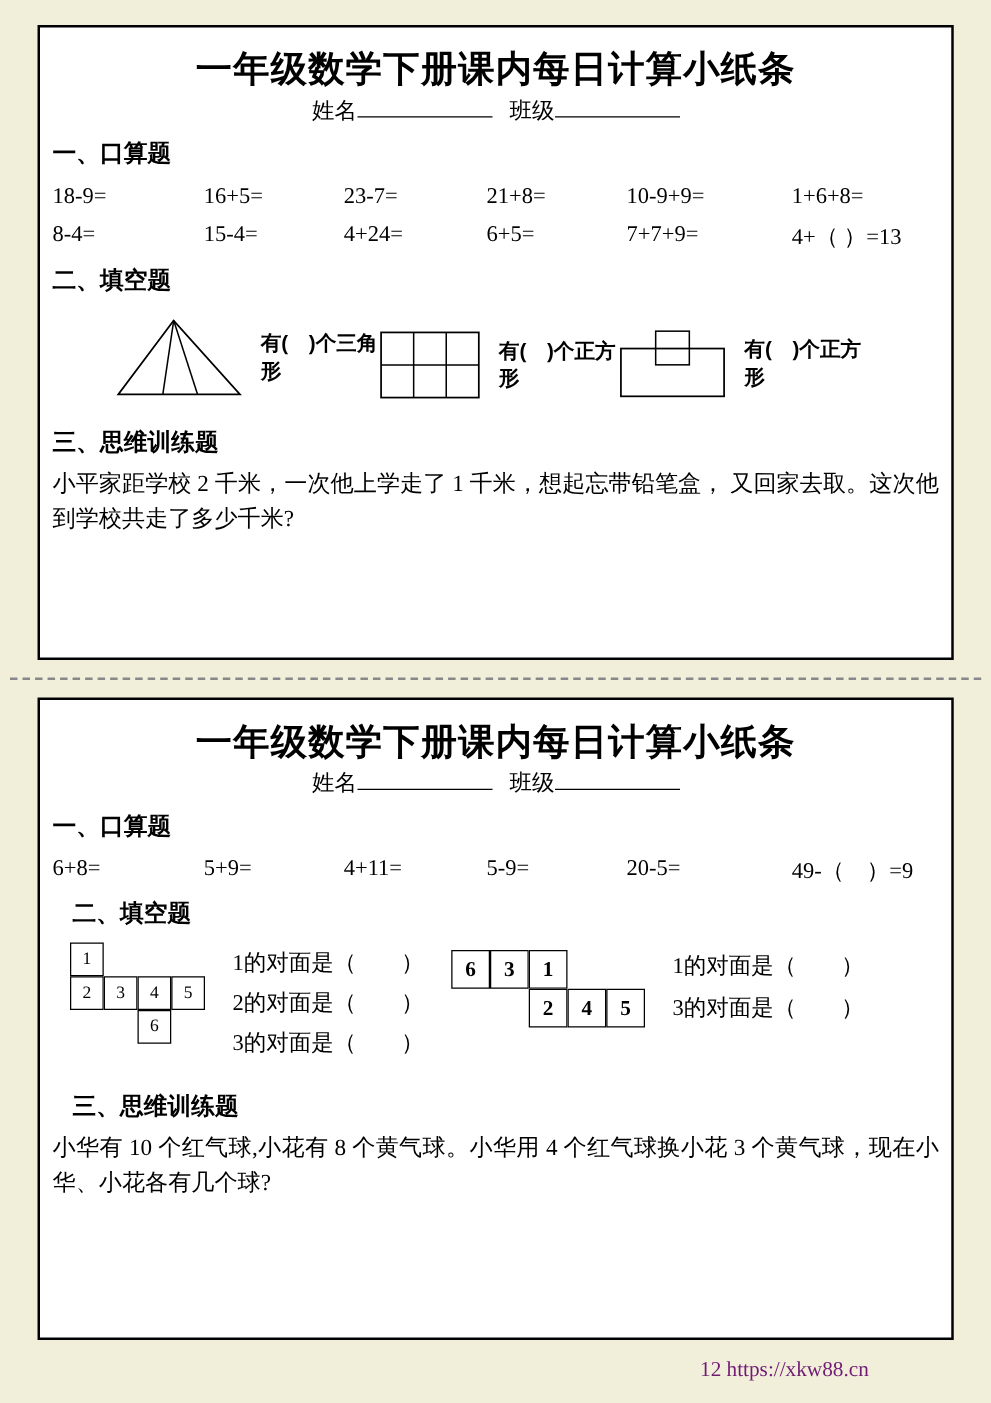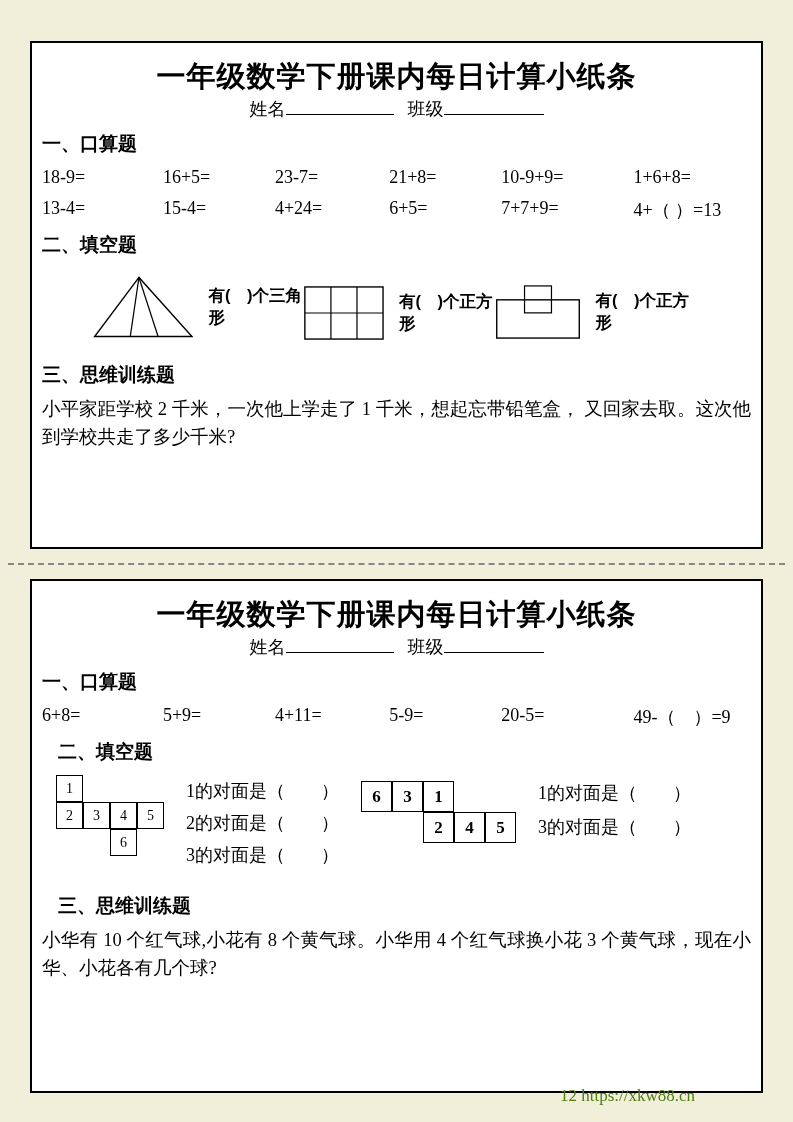--- a/index.html
+++ b/index.html
@@ -3,21 +3,21 @@
 <meta charset="utf-8">
 <style>
   * { margin:0; padding:0; box-sizing:border-box; }
   html,body { width:793px; height:1122px; }
   body {
     background:#f1efda;
     font-family:"Liberation Serif","DejaVu Serif",serif;
     color:#000;
     overflow:hidden;
   }
-  .page { width:793px; height:1122px; padding:41px 30px 0; position:relative; }
+  .page { width:793px; height:1122px; padding:20px 30px 0; position:relative; }
   .panel { background:#fff; border:2px solid #000; padding:4px 10px; height:508px; }
   .panel.second { height:514px; }
   .title { text-align:center; font-size:29px; font-weight:bold; letter-spacing:1px; margin-top:10px; }
   .nameline { text-align:center; font-size:18px; margin-top:0; }
   .blank { display:inline-block; width:108px; height:16px; border-bottom:1.6px solid #000; margin-right:14px; vertical-align:baseline; }
   .blank.last { margin-right:0; width:100px; }
   .sechead { font-size:19px; font-weight:bold; margin-top:10px; font-family:"Liberation Sans","DejaVu Sans",sans-serif; }
   .sechead.indent { padding-left:16px; }
   .probrow { display:grid; grid-template-columns:1.08fr 1fr 1.02fr 1fr 1.18fr 1.05fr; font-size:18px; margin-top:10px; }
   .prob { white-space:nowrap; }
@@ -30,21 +30,21 @@
   .netrow { display:flex; gap:22px; margin-top:10px; padding-left:14px; }
   .net1 { display:grid; grid-template-columns:repeat(4,27px); grid-auto-rows:27px; }
   .net2 { display:grid; grid-template-columns:repeat(5,31px); grid-auto-rows:31px; margin-top:6px; }
   .ncell { border:1px solid #000; display:flex; align-items:center; justify-content:center; font-size:14px; background:#fff; }
   .net2 .ncell { font-size:17px; font-weight:bold; }
   .n1p1{grid-area:1/1} .n1p2{grid-area:2/1} .n1p3{grid-area:2/2} .n1p4{grid-area:2/3} .n1p5{grid-area:2/4} .n1p6{grid-area:3/3}
   .n2p1{grid-area:1/1} .n2p2{grid-area:1/2} .n2p3{grid-area:1/3} .n2p4{grid-area:2/3} .n2p5{grid-area:2/4} .n2p6{grid-area:2/5}
   .qcol { display:flex; flex-direction:column; gap:8px; font-size:18px; margin-top:4px; }
   .qcol.two { gap:10px; margin-top:6px; }
   .mt-lg { margin-top:26px; }
-  .footer { position:absolute; left:560px; top:1086px; font-size:17px; color:#4d7c0f; }
+  .footer { position:absolute; left:560px; top:1086px; font-size:17px; color:#701a75; }
 </style>
 </head>
 <body>
 
 <div class="page">
 
   <div class="panel">
     <div class="title">一年级数学下册课内每日计算小纸条</div>
 
     <div class="nameline">
@@ -55,21 +55,21 @@
 
     <div class="probrow">
       <span class="prob">18-9=</span>
       <span class="prob">16+5=</span>
       <span class="prob">23-7=</span>
       <span class="prob">21+8=</span>
       <span class="prob">10-9+9=</span>
       <span class="prob">1+6+8=</span>
     </div>
     <div class="probrow">
-      <span class="prob">13-4=</span>
+      <span class="prob">8-4=</span>
       <span class="prob">15-4=</span>
       <span class="prob">4+24=</span>
       <span class="prob">6+5=</span>
       <span class="prob">7+7+9=</span>
       <span class="prob">4+（ ）=13</span>
     </div>
 
     <div class="sechead">二、填空题</div>
 
     <div class="figrow">

